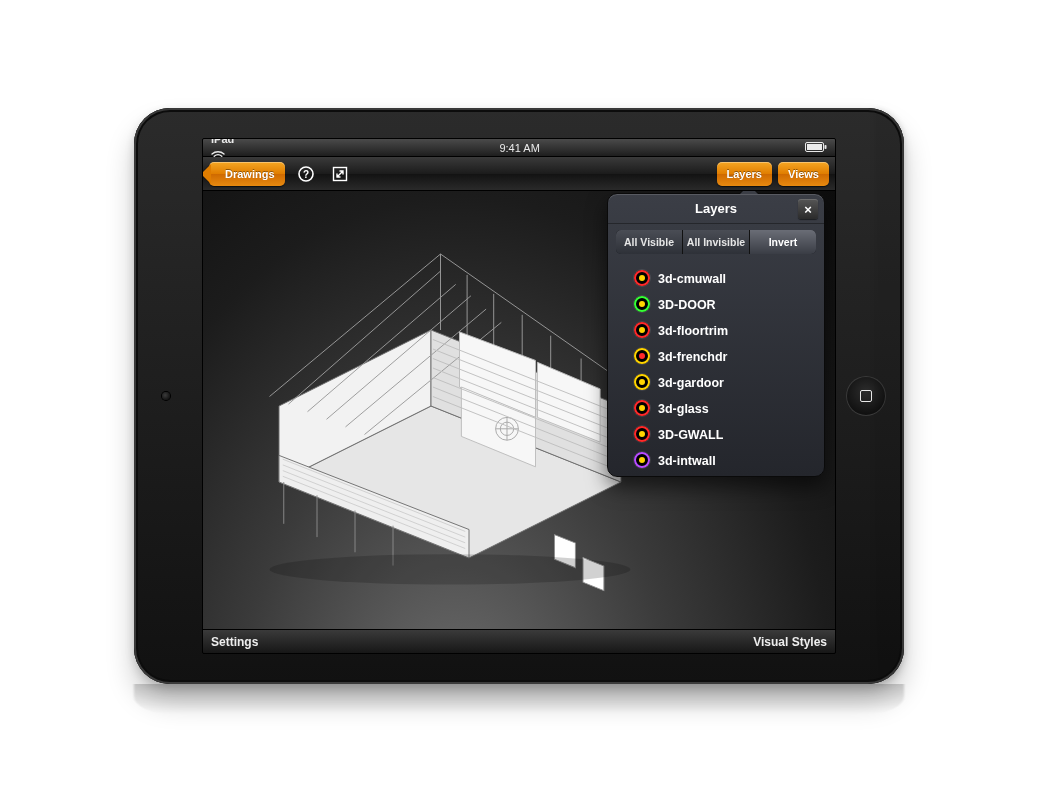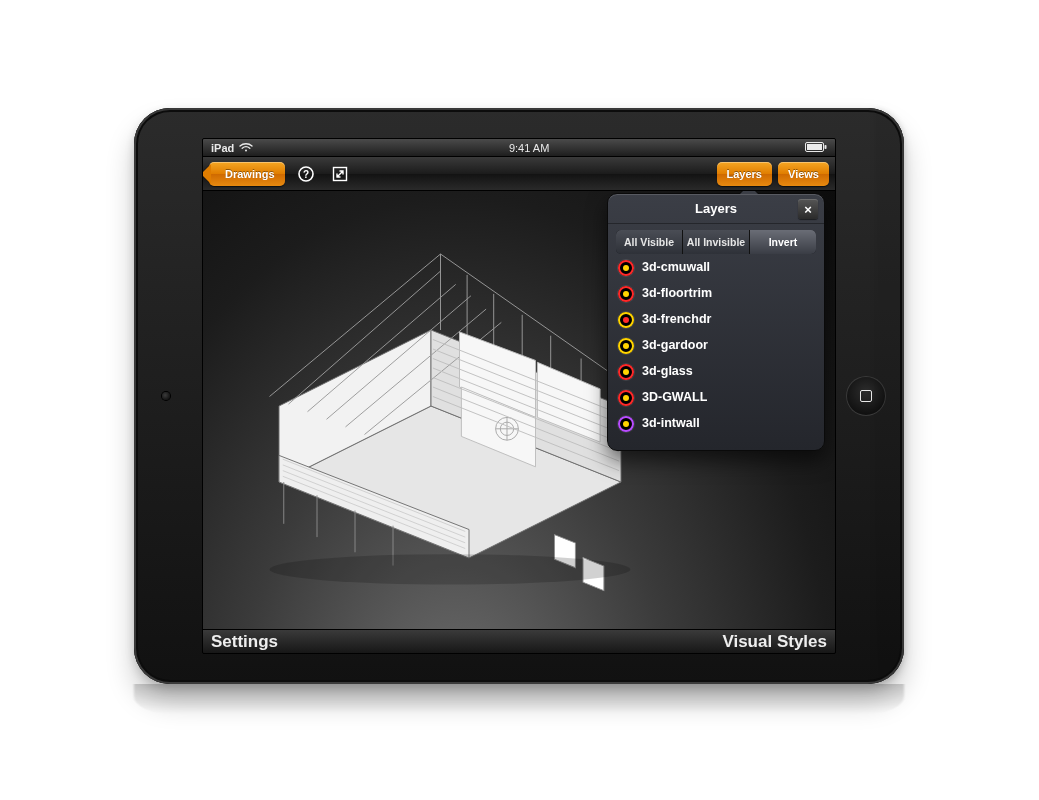--- a/index.html
+++ b/index.html
@@ -42,21 +42,21 @@
   }
 
   
   .statusbar {
     height: 18px; width: 100%;
     background: linear-gradient(#4a4a4a,#1e1e1e);
     display:flex; align-items:center; justify-content:space-between;
     padding: 0 8px; color:#eaeaea; font-size:11px; font-weight:600;
     border-bottom:1px solid #000;
   }
-  .stat-left, .stat-right { display:flex; gap:5px; }
+  .stat-left, .stat-right { display:flex; gap:5px;flex-direction:column; }
   .wifi-icon { display:inline-block; }
 
   
   .topbar {
     height: 34px; position:relative;
     background: linear-gradient(#3a3a3a,#1c1c1c 50%,#121212 51%,#2a2a2a);
     border-bottom:1px solid #000;
     display:flex; align-items:center; padding:0 6px;
     color:#fff; font-size:12px;
   }
@@ -116,34 +116,34 @@
     font-size:13px; cursor:pointer; box-shadow: inset 0 1px 0 rgba(255,255,255,0.15), 0 1px 1px rgba(0,0,0,0.5);
   }
   .seg { display:flex; margin:6px 8px 4px; height:24px; border-radius:5px; overflow:hidden;
     box-shadow: inset 0 1px 2px rgba(0,0,0,0.6); background:#1c1f25; }
   .seg div{ flex:1; display:flex; align-items:center; justify-content:center; font-size:10.5px; font-weight:600;
     color:#e6e6e6; cursor:pointer; background:linear-gradient(#4a4d55,#2e3138); }
   .seg div + div { border-left:1px solid #111; }
   .seg .selected { background:linear-gradient(#6a6d76,#3a3d45); color:#fff; }
 
   .layer-list { padding:2px 0 8px; }
-  .layer-row { display:flex; align-items:flex-start; height:26px; padding:0 10px; gap:8px; cursor:pointer; }
+  .layer-row { display:flex; align-items:flex-end; height:26px; padding:0 10px; gap:8px; cursor:pointer;margin-left:16px; }
   .swatch { width:16px; height:16px; border-radius:50%; position:relative;
     display:flex; align-items:center; justify-content:center;
     background:#000; box-shadow:0 0 0 1px rgba(255,255,255,0.1); }
   .swatch .ring { width:16px; height:16px; border-radius:50%; border:2px solid var(--ring); box-sizing:border-box; }
   .swatch .dot  { position:absolute; width:6px; height:6px; border-radius:50%; background:var(--dot); }
   .layer-label { font-size:12.5px; font-weight:600; color:#fff; }
 
   
   .bottombar{
     position:absolute; left:0; right:0; bottom:0; height:24px;
     background: linear-gradient(#3a3a3a,#171717);
     border-top:1px solid #000; display:flex; align-items:center; justify-content:space-between;
-    padding:0 8px; color:#eee; font-size:17px; font-weight:600;
+    padding:0 8px; color:#eee; font-size:12px; font-weight:600;
   }
   .bb-btn { cursor:pointer; }
 
   
   .floor {
     position:absolute; left:134px; top:684px; width:770px; height:60px;
     background: linear-gradient(rgba(0,0,0,0.18), rgba(0,0,0,0));
     border-bottom-left-radius: 36px; border-bottom-right-radius: 36px;
     transform: scaleY(0.5); transform-origin: top;
     filter: blur(1px);
@@ -305,20 +305,27 @@
         </div>
         <div class="layer-list" id="layer-list">
             <div class="layer-row">
               <span class="swatch" style="--ring:#ff2a2a;--dot:#ffd400">
                 <span class="ring"></span>
                 <span class="dot"></span>
               </span>
               <span class="layer-label">3d-cmuwall</span>
             </div>
             <div class="layer-row">
+              <span class="swatch" style="--ring:#36ff36;--dot:#ffd400">
+                <span class="ring"></span>
+                <span class="dot"></span>
+              </span>
+              <span class="layer-label">3D-DOOR</span>
+            </div>
+            <div class="layer-row">
               <span class="swatch" style="--ring:#ff2a2a;--dot:#ffd400">
                 <span class="ring"></span>
                 <span class="dot"></span>
               </span>
               <span class="layer-label">3d-floortrim</span>
             </div>
             <div class="layer-row">
               <span class="swatch" style="--ring:#ffd400;--dot:#ff2a2a">
                 <span class="ring"></span>
                 <span class="dot"></span>

